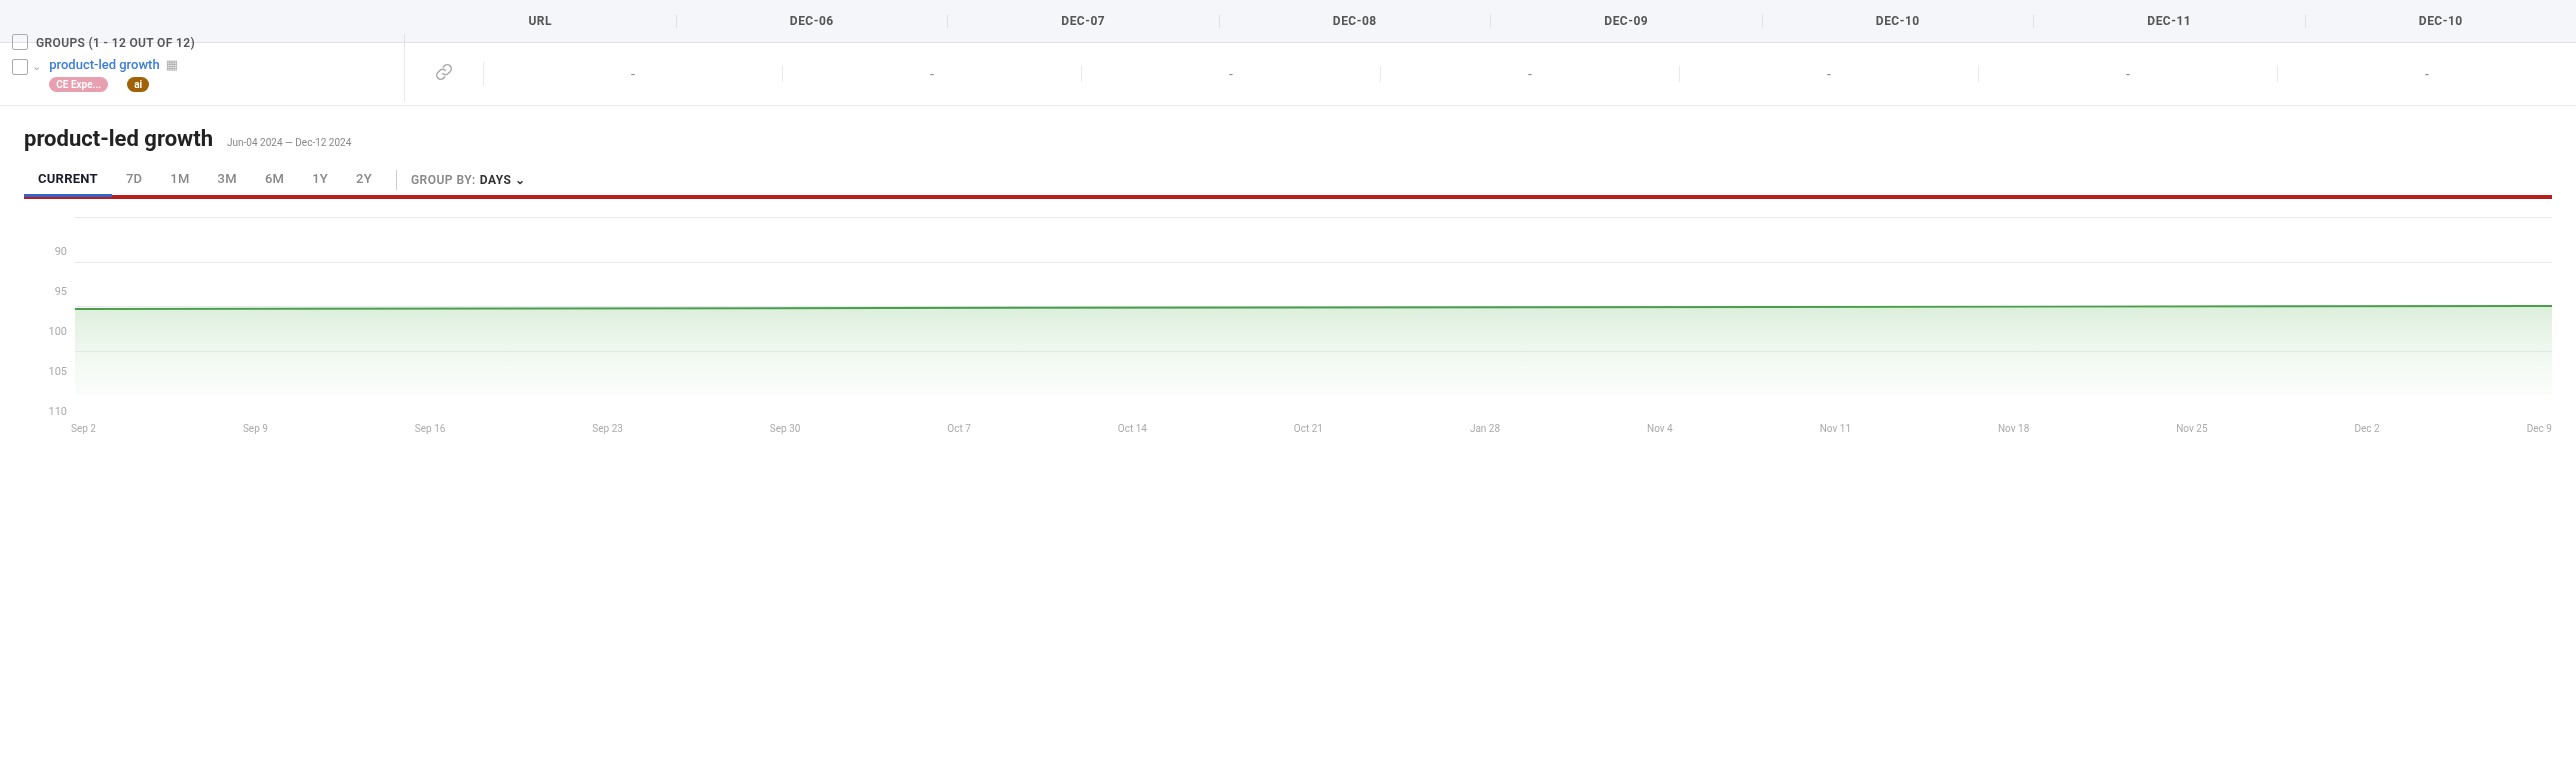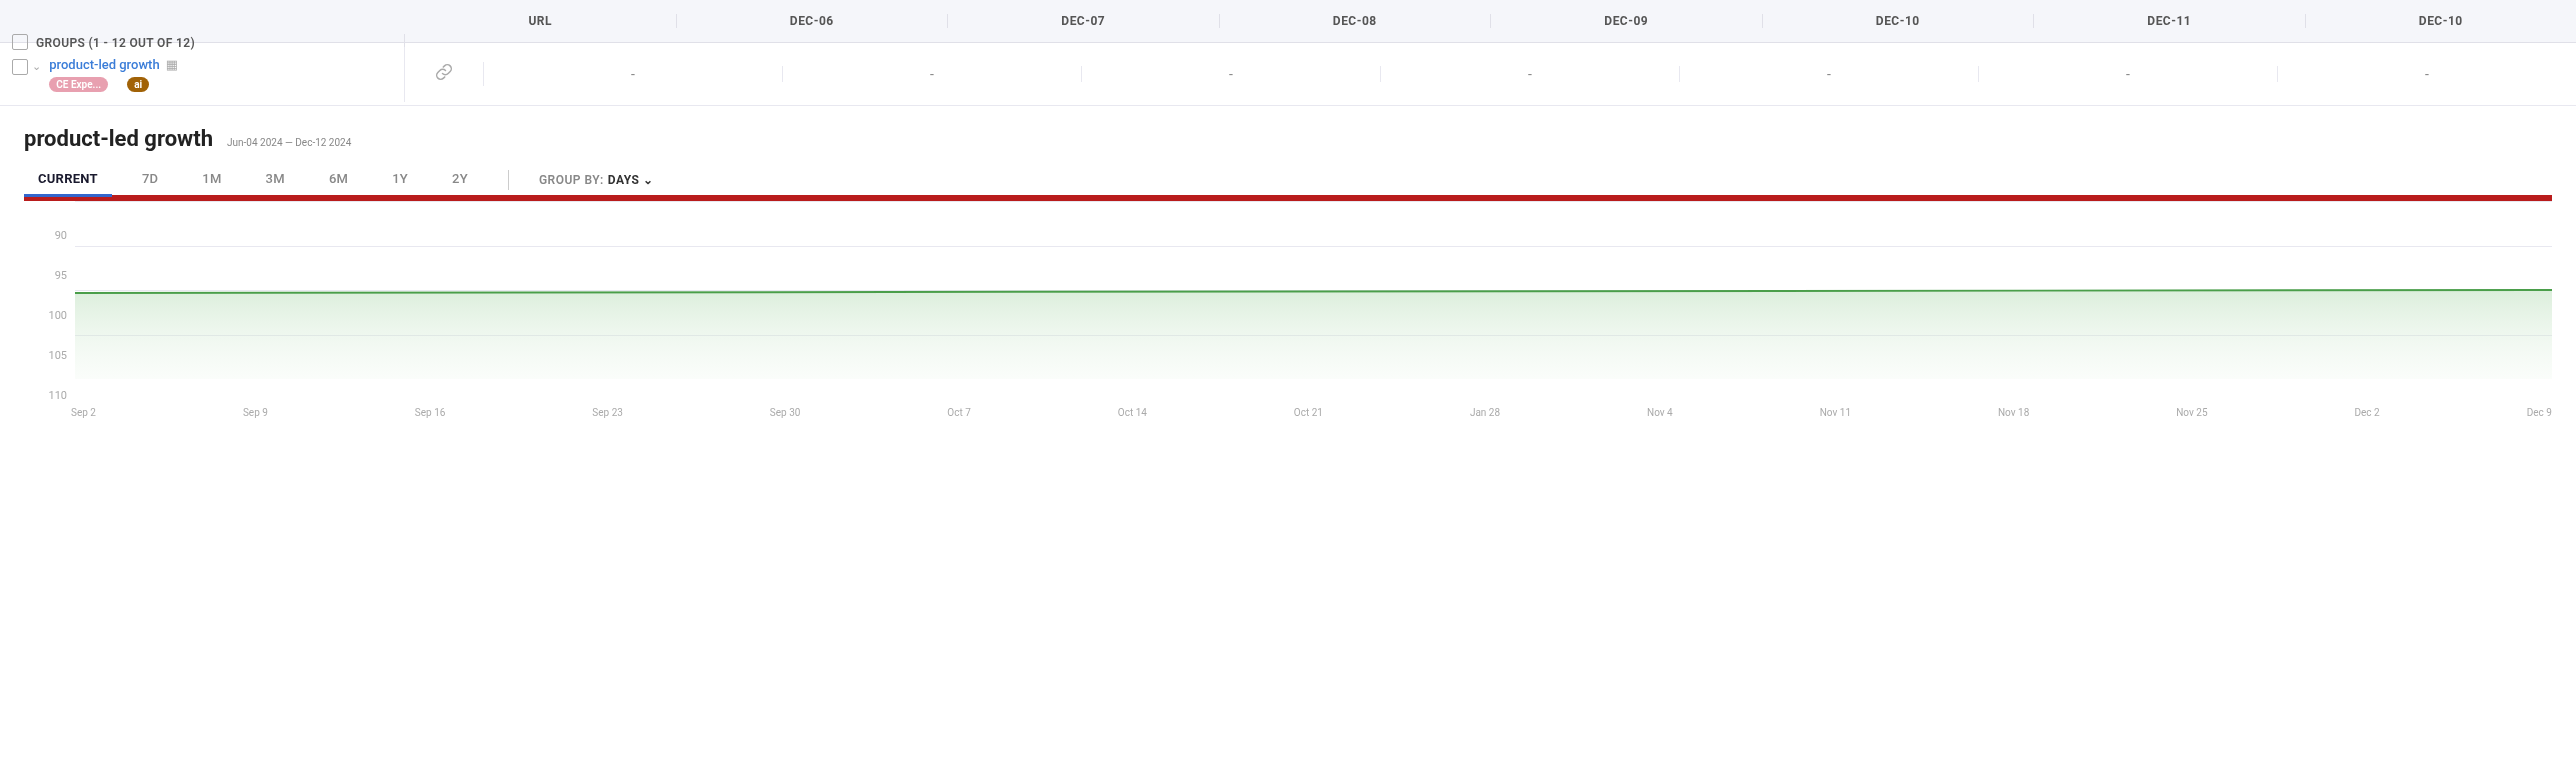--- a/index.html
+++ b/index.html
@@ -159,22 +159,23 @@
     .detail-date-range {
       font-size: 10px;
       color: #888;
       font-weight: 400;
     }
 
     
     .time-tabs {
       display: flex;
       align-items: center;
-      gap: 16px;
-      border-bottom: 6px solid #b91c1c;
+      gap: 0;
+      margin-bottom: 18px;
+      border-bottom: 4px solid #b91c1c;
     }
     .time-tab {
       padding: 6px 14px 8px 14px;
       font-size: 13px;
       font-weight: 500;
       color: #888;
       cursor: pointer;
       border-bottom: 3px solid transparent;
       margin-bottom: -2px;
       letter-spacing: 0.02em;

